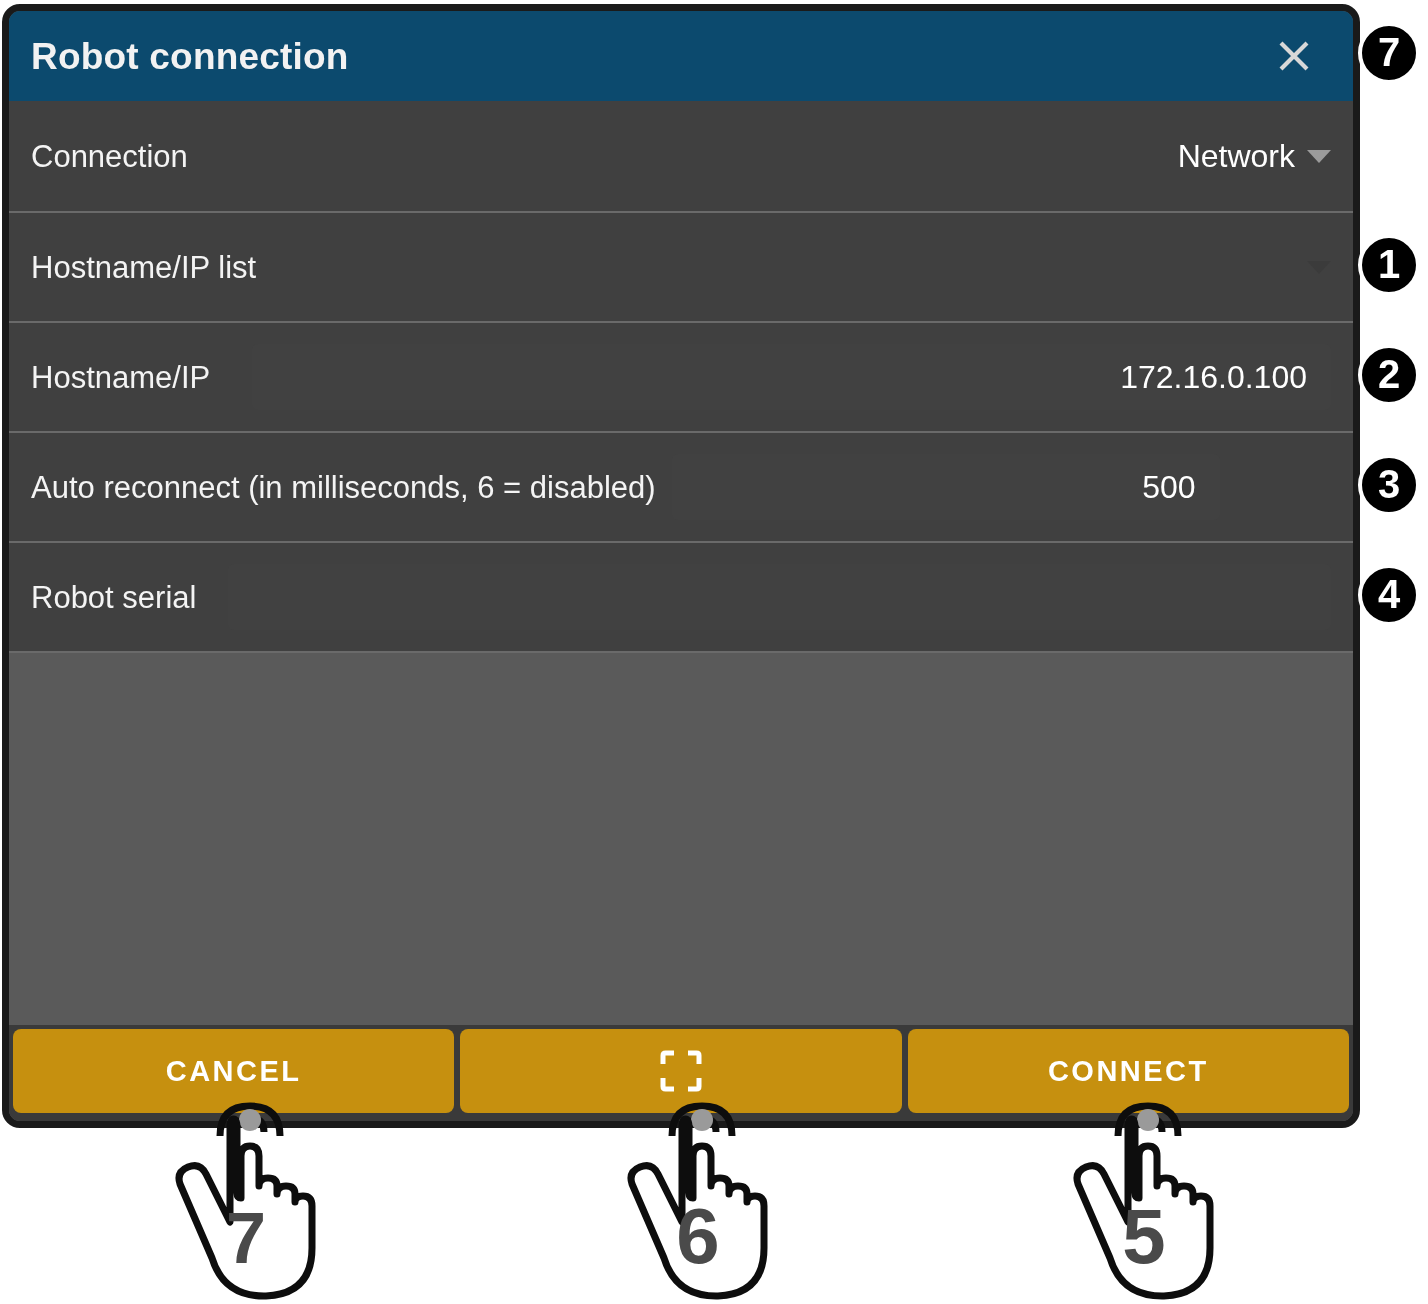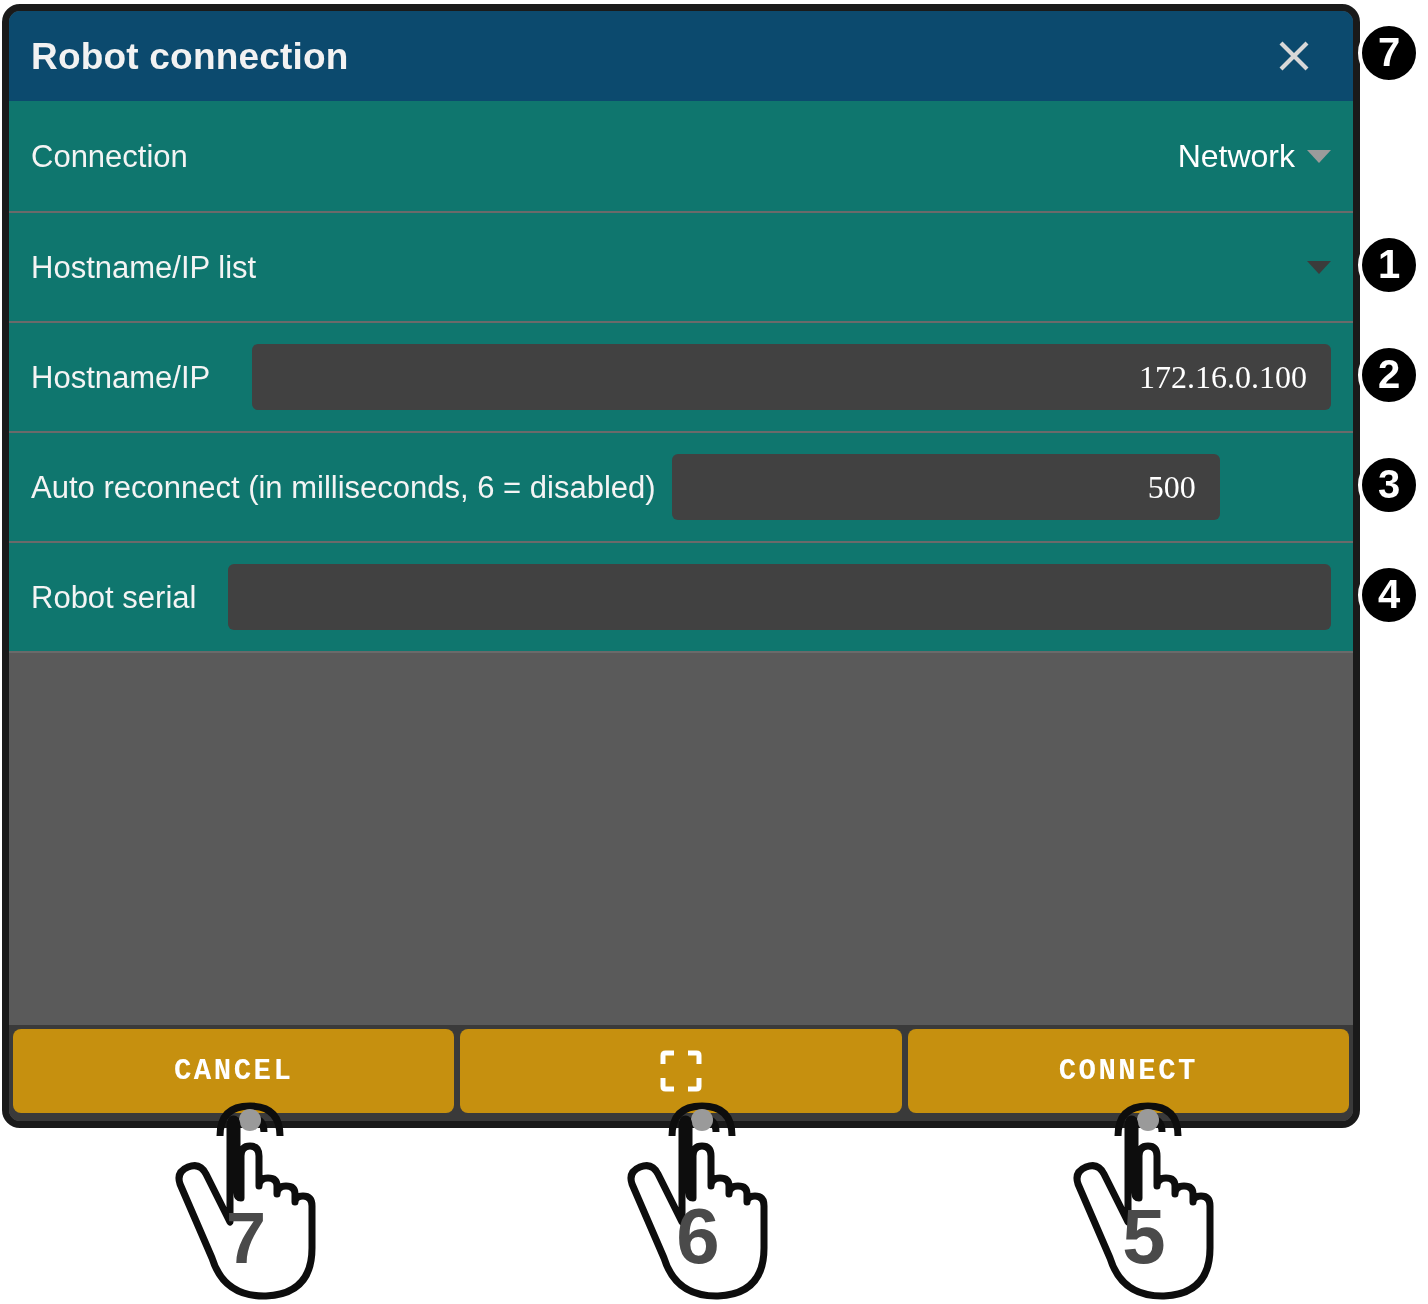--- a/index.html
+++ b/index.html
@@ -60,21 +60,21 @@
   #close-btn svg { display: block; }
 
   
   .row {
     position: relative;
     display: flex;
     align-items: center;
     box-sizing: border-box;
     padding: 0 22px;
     border-bottom: 2px solid #6a6a6a;
-    background: #0f766e;
+    background: #404040;
   }
   .row-label {
     font-size: 31px;
     color: #f4f4f4;
     white-space: nowrap;
     line-height: 1;
   }
   .row-spacer { flex: 1 1 auto; }
 
   .row-connection { height: 112px; }
@@ -103,21 +103,20 @@
   .field {
     background: #414141;
     border-radius: 6px;
     height: 66px;
     display: flex;
     align-items: center;
     justify-content: flex-end;
     padding: 0 24px;
     box-sizing: border-box;
     cursor: text;
-    font-family: Liberation Serif, serif;
   }
   .field-value {
     font-size: 32px;
     color: #ffffff;
     line-height: 1;
     white-space: nowrap;
   }
   .field-hostip   { flex: 1 1 auto; margin-left: 42px; }
   .field-reconnect{ width: 548px; margin-left: 16px; }
   .field-serial   { flex: 1 1 auto; margin-left: 32px; }
@@ -146,21 +145,20 @@
     flex: 1 1 0;
     height: 84px;
     background: #c6900f;
     border-radius: 8px;
     display: flex;
     align-items: center;
     justify-content: center;
     cursor: pointer;
     border: none;
     padding: 0;
-    font-family: Liberation Mono, monospace;
   }
   .btn-label {
     font-size: 29px;
     font-weight: bold;
     letter-spacing: 2.5px;
     color: #ffffff;
     line-height: 1;
   }
   .scan-icon { display: block; }
 

